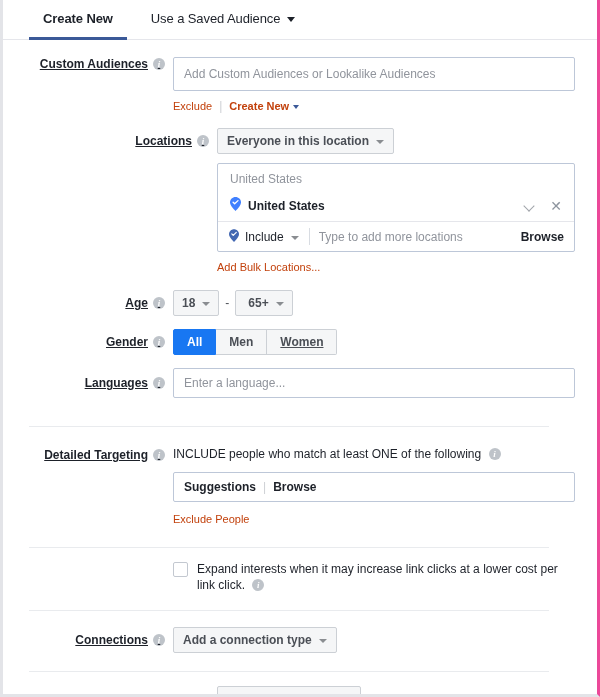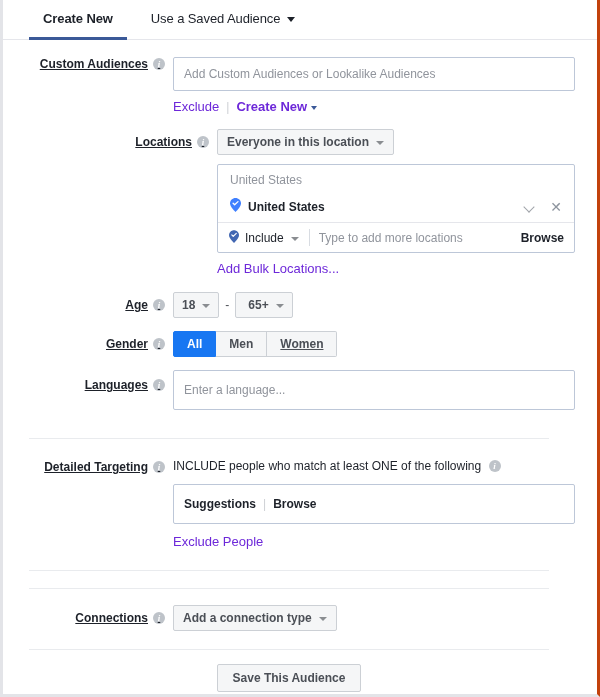--- a/index.html
+++ b/index.html
@@ -13,21 +13,21 @@
     color: #1c1e21;
     -webkit-font-smoothing: antialiased;
   }
   .page {
     position: relative;
     width: 600px;
     height: 697px;
     background: #ffffff;
     box-sizing: border-box;
     border-left: 3px solid #e3e4e8;
-    border-right: 3px solid #c2410c;
+    border-right: 3px solid #ec4899;
     border-bottom: 3px solid #e3e4e8;
     overflow: hidden;
   }
 
   
   .tabbar {
     height: 40px;
     border-bottom: 1px solid #e5e6eb;
     display: flex;
     align-items: stretch;
@@ -129,21 +129,21 @@
   .info.inline {
     margin-left: 4px;
     position: relative;
     top: -1px;
   }
 
   
   .input {
     border: 1px solid #bdc7d8;
     background: #fff;
-    height: 40px;
+    height: 30px;
     box-sizing: border-box;
     display: flex;
     align-items: center;
     padding: 0 10px;
     font-size: 12px;
     border-radius: 2px;
   }
   .ph {
     color: #90949c;
     font-size: 12px;
@@ -163,22 +163,22 @@
     padding: 0 9px;
     font-size: 12px;
     font-weight: bold;
     color: #4b4f56;
     cursor: pointer;
     box-sizing: border-box;
     white-space: nowrap;
   }
 
   .link {
-    color: #6d28d9;
-    font-size: 13px;
+    color: #c2410c;
+    font-size: 11px;
     cursor: pointer;
     text-decoration: none;
   }
 
   .sep {
     color: #ced0d4;
     margin: 0 7px;
     font-size: 12px;
   }
 
@@ -492,20 +492,32 @@
           <span class="browse">Browse</span>
         </div>
         <div style="margin-top:10px;">
           <span class="link">Exclude People</span>
         </div>
       </div>
     </div>
 
     <div class="hr" style="margin-top:21px;"></div>
 
+    <div class="row" style="margin-top:13px;">
+      <div class="lbl"></div>
+      <div class="fieldcol">
+        <div class="cbrow">
+          <span class="cbox"></span>
+          <span class="cbtext">
+            <span>Expand interests when it may increase link clicks at a lower cost per link click.</span>
+            <span class="info inline">i</span>
+          </span>
+        </div>
+      </div>
+    </div>
 
     <div class="hr" style="margin-top:17px;"></div>
 
     <div class="row" style="margin-top:16px;">
       <div class="lbl" style="height:26px;">
         <span>Connections</span>
         <span class="info">i</span>
       </div>
       <div class="fieldcol">
         <div class="btn">

